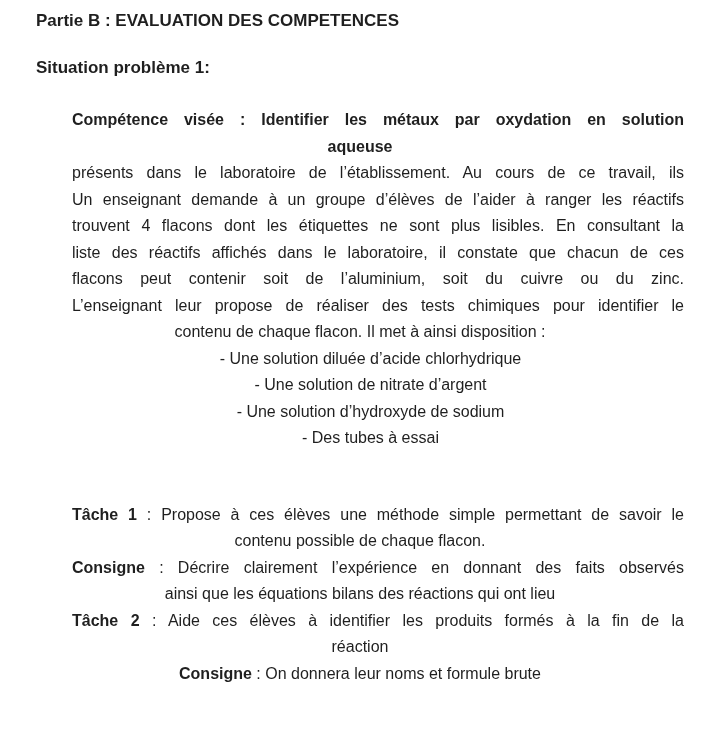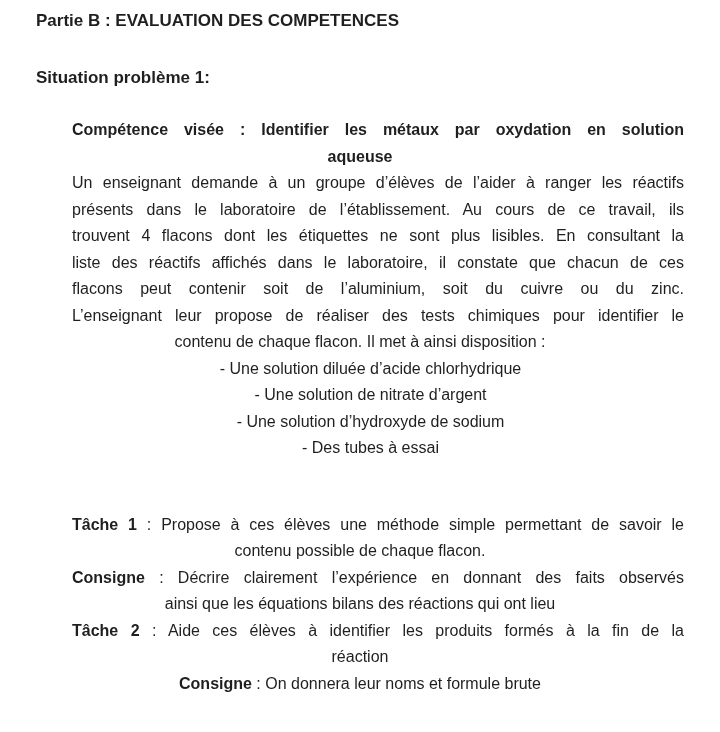--- a/index.html
+++ b/index.html
@@ -19,21 +19,21 @@
     .page {
       padding: 8px 36px 0 36px;
       width: 648px;
     }
     .b { font-weight: 700; }
     .u {
       text-underline-offset: 3px;
       text-decoration-thickness: 1.5px;
     }
     .heading { font-size: 17px; }
-    .situation-heading { margin-top: 30px; }
+    .situation-heading { margin-top: 20px; }
     .competence-block { margin-top: 26px; }
     
     .jl {
       text-align: justify;
       text-align-last: justify;
       white-space: normal;
       margin-left: 36px;
     }
     
     .ll { text-align: center; }
@@ -54,22 +54,22 @@
   </div>
 
   <div class="competence-block">
     <div class="jl">
       <span class="b u">Compétence visée</span><span class="b"> : Identifier les métaux par oxydation en solution</span>
     </div>
     <div class="ll b">aqueuse</div>
   </div>
 
   <div>
+    <div class="jl">présents dans le laboratoire de l’établissement. Au cours de ce travail, ils</div>
     <div class="jl">Un enseignant demande à un groupe d’élèves de l’aider à ranger les réactifs</div>
-    <div class="jl">présents dans le laboratoire de l’établissement. Au cours de ce travail, ils</div>
     <div class="jl">trouvent 4 flacons dont les étiquettes ne sont plus lisibles. En consultant la</div>
     <div class="jl">liste des réactifs affichés dans le laboratoire, il constate que chacun de ces</div>
     <div class="jl">flacons peut contenir soit de l’aluminium, soit du cuivre ou du zinc.</div>
     <div class="jl">L’enseignant leur propose de réaliser des tests chimiques pour identifier le</div>
     <div class="ll">contenu de chaque flacon. Il met à ainsi disposition :</div>
   </div>
 
   <div class="materials">
     <div class="ll">- Une solution diluée d’acide chlorhydrique</div>
     <div class="ll">- Une solution de nitrate d’argent</div>

